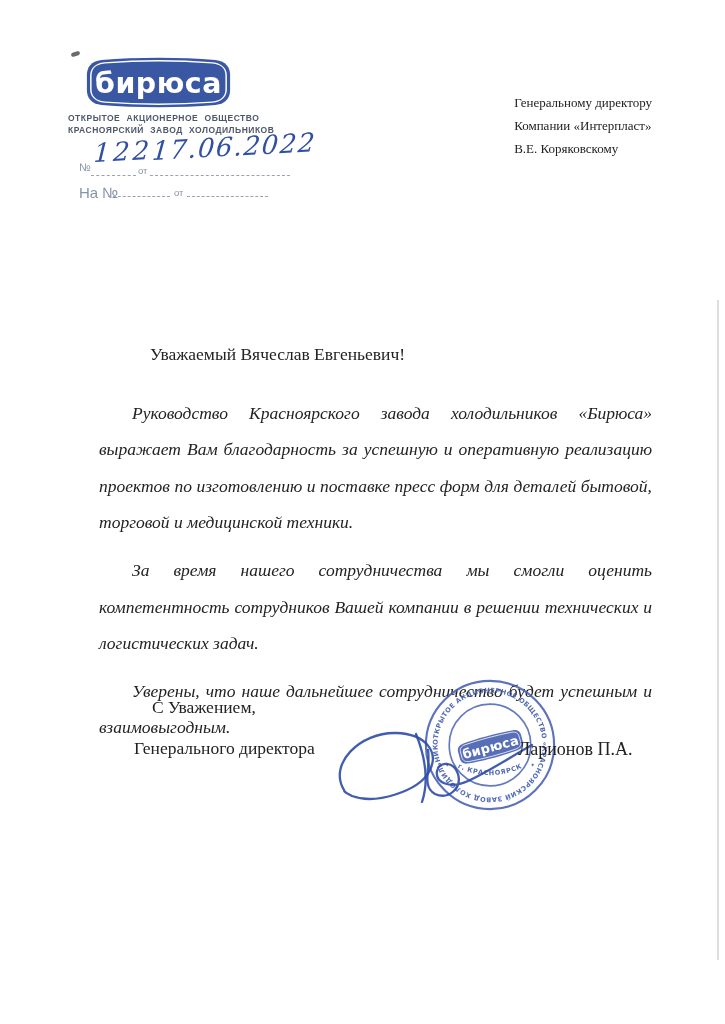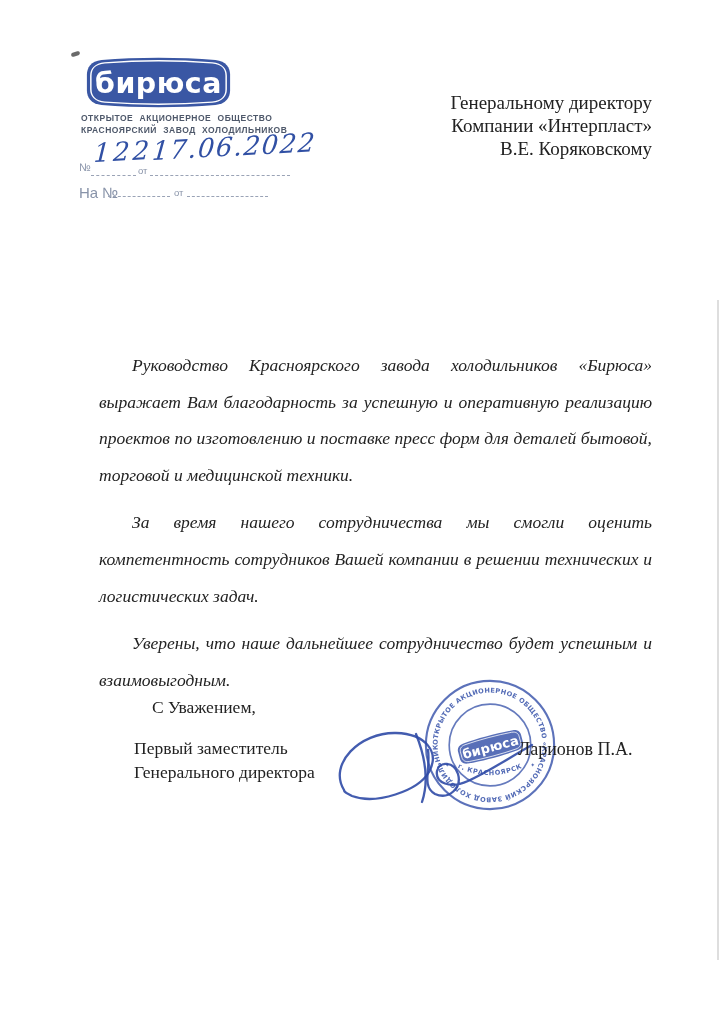--- a/index.html
+++ b/index.html
@@ -5,33 +5,33 @@
   html,body{margin:0;padding:0;background:#ffffff;}
   .page{position:relative;width:725px;height:960px;background:#ffffff;overflow:hidden;
         font-family:"Liberation Serif",serif;color:#222;}
   
   .scan-edge{position:absolute;left:717px;top:300px;width:2px;height:724px;background:#d8d8d8;opacity:.85;}
   .speck{position:absolute;left:71px;top:52px;width:9px;height:4px;background:#454545;border-radius:2px;
          transform:rotate(-18deg);opacity:.8;}
   
   .logo{position:absolute;left:84px;top:57px;width:149px;height:51px;}
   
-  .org{position:absolute;left:81px;top:113px;font-family:"Liberation Sans",sans-serif;
+  .org{position:absolute;left:68px;top:113px;font-family:"Liberation Sans",sans-serif;
        font-weight:bold;font-size:8.5px;letter-spacing:.5px;word-spacing:3.5px;
        color:#4e586a;line-height:11.5px;white-space:nowrap;}
   .org span{display:block;}
   
   .lbl{position:absolute;font-family:"Liberation Sans",sans-serif;color:#8893a9;white-space:nowrap;}
   .dash{position:absolute;border-bottom:1.2px dashed #9aa3b6;height:0;}
   .hand{position:absolute;font-family:"DejaVu Serif",serif;font-style:italic;
         color:#3150a4;white-space:nowrap;transform-origin:left bottom;}
   .hand-num{left:93px;top:138px;font-size:26px;letter-spacing:3px;transform:rotate(-3deg) skewX(-6deg);}
   .hand-date{left:151px;top:136px;font-size:26px;letter-spacing:1.5px;transform:rotate(-3deg) skewX(-8deg);}
   
-  .recipient{position:absolute;right:73px;top:92px;text-align:right;font-size:19px;line-height:22.8px;}
+  .recipient{position:absolute;right:73px;top:92px;font-size:13px;line-height:22.8px;}
   
   .letter{position:absolute;left:88px;top:336px;width:575px;font-size:17.5px;line-height:36.6px;}
   .letter .salutation{text-indent:62px;margin:0 0 22px 0;}
   .letter p{margin:11px;text-indent:33px;text-align:justify;font-style:italic;}
   
   .closing{position:absolute;left:152px;top:697px;font-size:17.5px;}
   .titles{position:absolute;left:134px;top:737px;font-size:17.5px;line-height:23.5px;}
   .titles span{display:block;}
   .signer-name{position:absolute;left:518px;top:739px;font-size:18px;z-index:5;}
   
@@ -70,28 +70,28 @@
   <span class="lbl" style="left:174px;top:187px;font-size:9.5px;">от</span>
   <span class="dash" style="left:187px;top:196px;width:81px;"></span>
 
   <div class="recipient">
     <div>Генеральному директору</div>
     <div>Компании «Интерпласт»</div>
     <div>В.Е. Коряковскому</div>
   </div>
 
   <div class="letter">
+    <div class="salutation">Уважаемый Вячеслав Евгеньевич!</div>
     <p>Руководство Красноярского завода холодильников «Бирюса» выражает Вам благодарность за успешную и оперативную реализацию проектов по изготовлению и поставке пресс форм для деталей бытовой, торговой и медицинской техники.</p>
     <p>За время нашего сотрудничества мы смогли оценить компетентность сотрудников Вашей компании в решении технических и логистических задач.</p>
     <p>Уверены, что наше дальнейшее сотрудничество будет успешным и взаимовыгодным.</p>
   </div>
 
   <div class="closing">С Уважением,</div>
   <div class="titles">
-    <span>Первый заместитель</span>
     <span>Генерального директора</span>
   </div>
   <div class="signer-name">Ларионов П.А.</div>
 
   <svg class="seal" viewBox="-70 -70 140 140">
     <circle cx="0" cy="0" r="66" fill="none" stroke="rgba(74,99,178,0.9)" stroke-width="2.2"></circle>
     <circle cx="0" cy="0" r="42" fill="none" stroke="rgba(74,99,178,0.85)" stroke-width="1.7"></circle>
     <path id="sealRingPath" d="M -54,0 A 54,54 0 1 1 54,0 A 54,54 0 1 1 -54,0" fill="none"></path>
     <text font-size="6.8" letter-spacing="0.35" fill="rgba(74,99,178,0.95)">
       <textPath href="#sealRingPath">ОТКРЫТОЕ АКЦИОНЕРНОЕ ОБЩЕСТВО «КРАСНОЯРСКИЙ ЗАВОД ХОЛОДИЛЬНИКОВ «БИРЮСА»</textPath>

